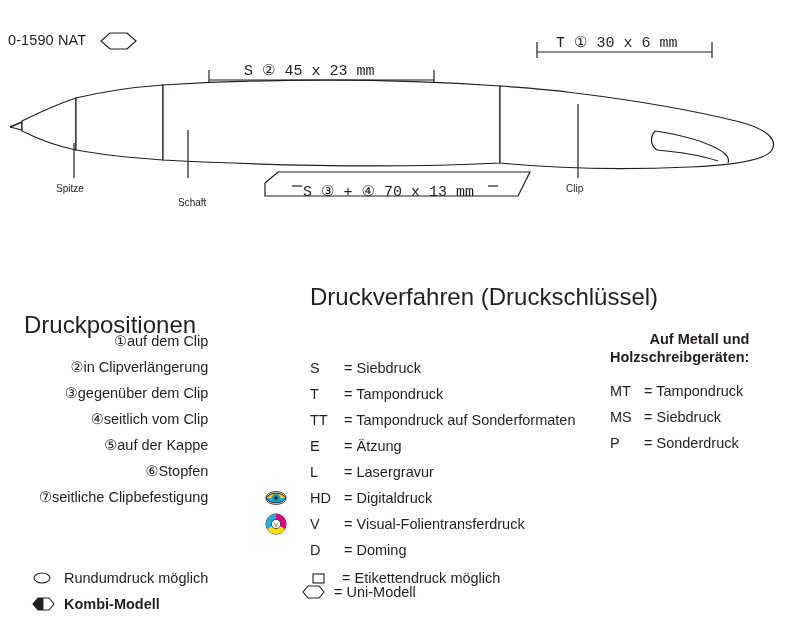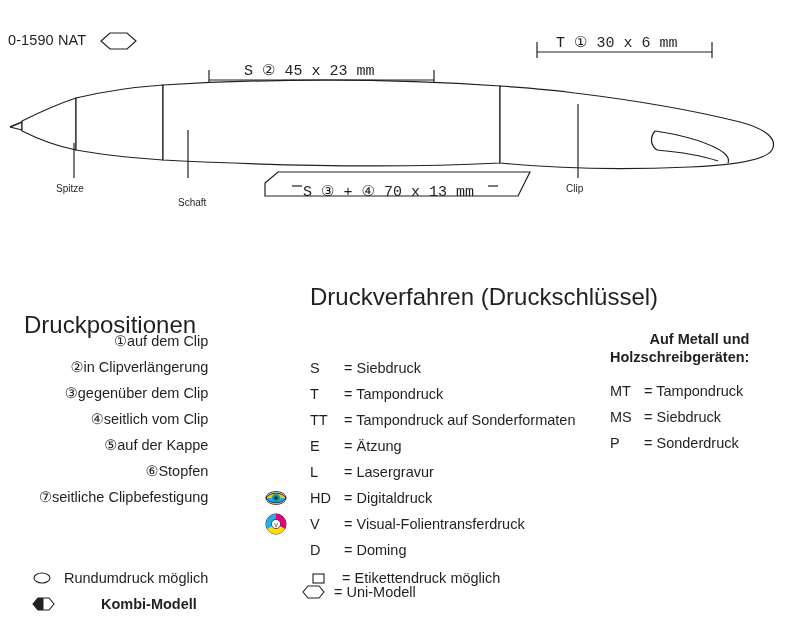--- a/index.html
+++ b/index.html
@@ -138,21 +138,21 @@
     align-items: center;
   }
   .legend-item .glyph {
     display: inline-block;
     width: 26px;
     height: 16px;
     margin-right: 6px;
     flex: 0 0 auto;
   }
   #legend-rundum { left: 32px; top: 570px; }
-  #legend-kombi  { left: 32px; top: 596px; gap: 37px; }
+  #legend-kombi  { left: 32px; top: 596px; }
   #legend-etikett{ left: 310px; top: 570px; }
   #legend-uni    { left: 302px; top: 584px; }
   #legend-kombi .label { font-weight: bold; }
   svg { display: block; }
 </style>
 </head>
 <body>
 
 <div class="page">
 

